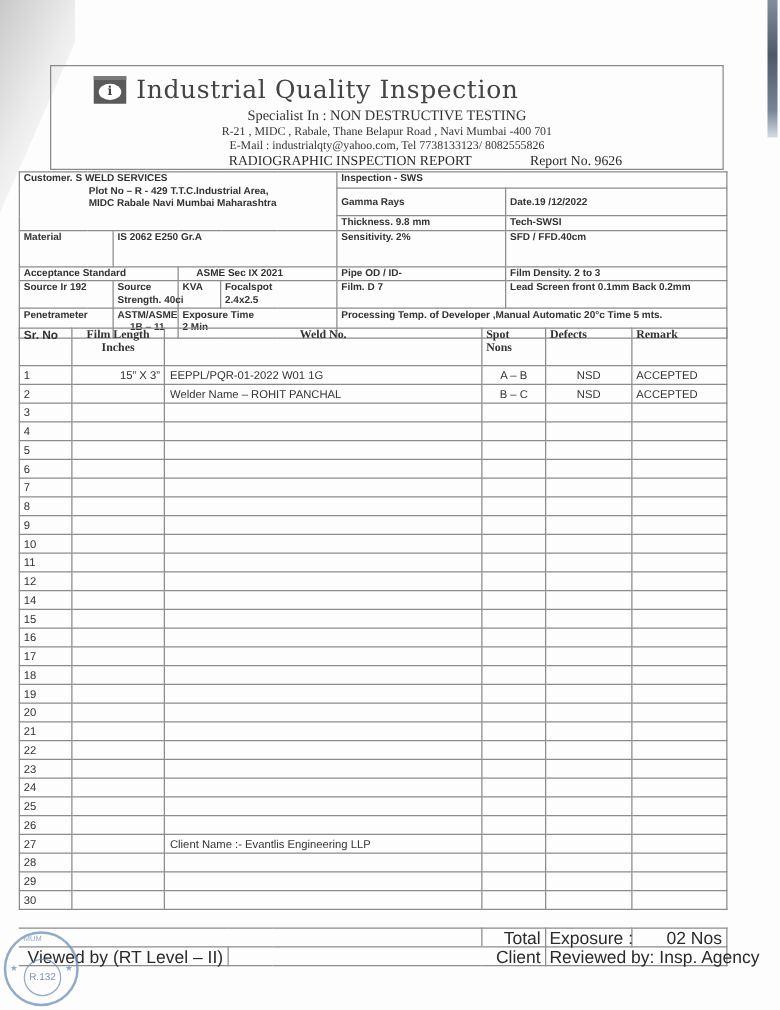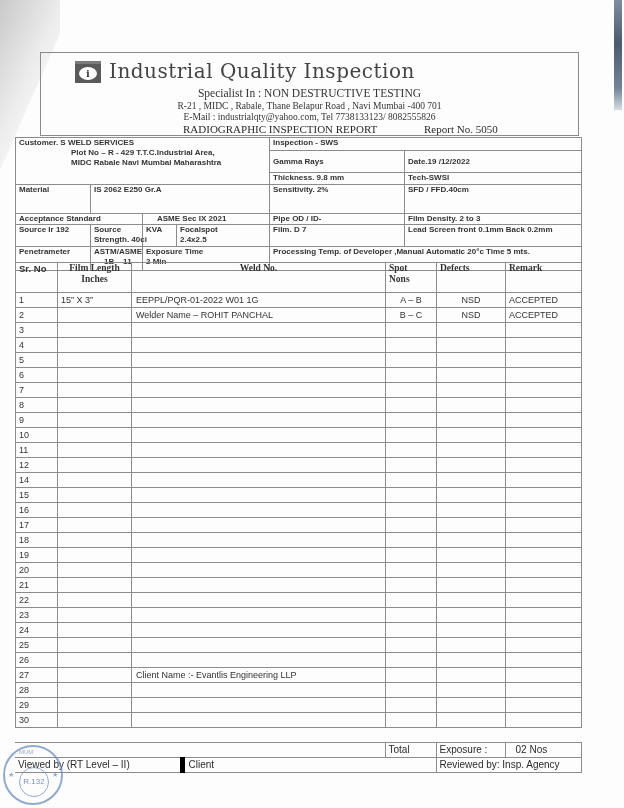--- a/index.html
+++ b/index.html
@@ -47,24 +47,24 @@
   table { border-collapse:collapse; }
   td { border:1px solid #8c8c8c; padding:0 3px; font-size:8px; line-height:10px; vertical-align:top; white-space:nowrap; }
 
   .info { position:absolute; left:15px; top:137px; width:566px; table-layout:fixed; }
   .info td { font-weight:bold; color:#333;margin-left:20px; }
 
   .main { position:absolute; left:15px; top:262px; width:566px; table-layout:fixed; }
   .main td { height:14px; font-size:9px; line-height:14px; padding:0 3px; color:#333; }
   .main .th td { font-family:"Liberation Serif", serif; font-weight:bold; font-size:9.5px; line-height:11px; height:29px; color:#333;}
   .c { text-align:center; }
-  .r { }
+  .r { text-align:right; }
 
   .foot { position:absolute; left:15px; top:742px; width:566px; table-layout:fixed; }
-  .foot td { height:14px; font-size:10px; line-height:14px; }
+  .foot td { height:14px; font-size:14px; line-height:14px;text-align:right; }
 
   .stamp {
     position:absolute; left:3px; top:745px; width:60px; height:60px; border-radius:50%;
     border:2px solid #6f8fb8; box-sizing:border-box; opacity:.75;
   }
   .stamp .inner {
     position:absolute; left:14px; top:20px; width:30px; height:30px; border-radius:50%;
     border:1.5px solid #6f8fb8; box-sizing:border-box;
     font-size:8px; color:#4c6f9e; line-height:28px; text-align:center;
   }
@@ -81,21 +81,21 @@
   <div class="logo-row">
     <div class="logo">
       <div class="oval">i</div>
     </div>
     <div class="brand">Industrial Quality Inspection</div>
   </div>
   <div class="tag tag1">Specialist In : NON DESTRUCTIVE TESTING</div>
   <div class="tag tag2">R-21 , MIDC , Rabale, Thane Belapur Road , Navi Mumbai -400 701</div>
   <div class="tag tag3">E-Mail : industrialqty@yahoo.com, Tel 7738133123/ 8082555826</div>
   <div class="rpt-title">RADIOGRAPHIC INSPECTION REPORT</div>
-  <div class="rpt-no">Report No. 5050</div>
+  <div class="rpt-no">Report No. 9626</div>
 </div>
 
 <table class="info">
   <colgroup>
     <col style="width:54px">
       <col style="width:21px">
       <col style="width:52px">
       <col style="width:34px">
       <col style="width:45px">
       <col style="width:48px">
@@ -432,21 +432,21 @@
   </colgroup>
   <tbody>
       <tr>
     <td colspan="3" style="border-left:none;border-bottom:none"></td>
     <td>Total</td>
     <td>Exposure :</td>
     <td style="padding-left:10px">02 Nos</td>
   </tr>
   <tr>
     <td colspan="1" style="border-left:none">Viewed by (RT Level – II)</td>
-    <td colspan="3" style="padding-left:4px;border-left:5px solid #000000">Client</td>
+    <td colspan="3" style="padding-left:4px;border-left:1px solid #000000">Client</td>
     <td colspan="2">Reviewed by: Insp. Agency</td>
   </tr>
 </tbody>
   </table>
 
 <div class="stamp">
   <span class="t1">MUM</span>
   <span class="star" style="left:3px">★</span>
   <div class="inner">R.132</div>
   <span class="star" style="left:47px">★</span>

